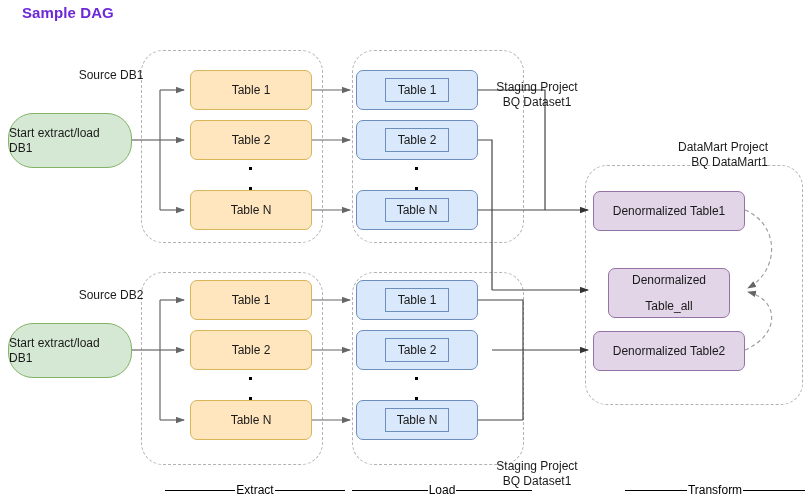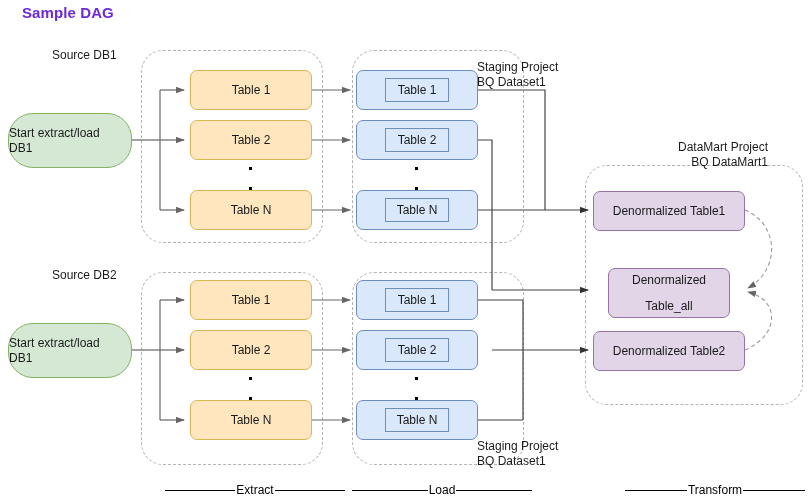--- a/index.html
+++ b/index.html
@@ -29,21 +29,21 @@
     color: #6d28d9;
   }
 
   
   .label {
     font-size: 12px;
     color: #1a1a1a;
     line-height: 15px;
     white-space: pre-line;
   }
-  .label.center { text-align: left; }
+  .label.center { text-align: center; margin-top: 20px; }
   .label.right  { text-align: right; }
 
   
   .group {
     border: 1px dashed #b3b3b3;
     border-radius: 22px;
     background: transparent;
   }
 
   

